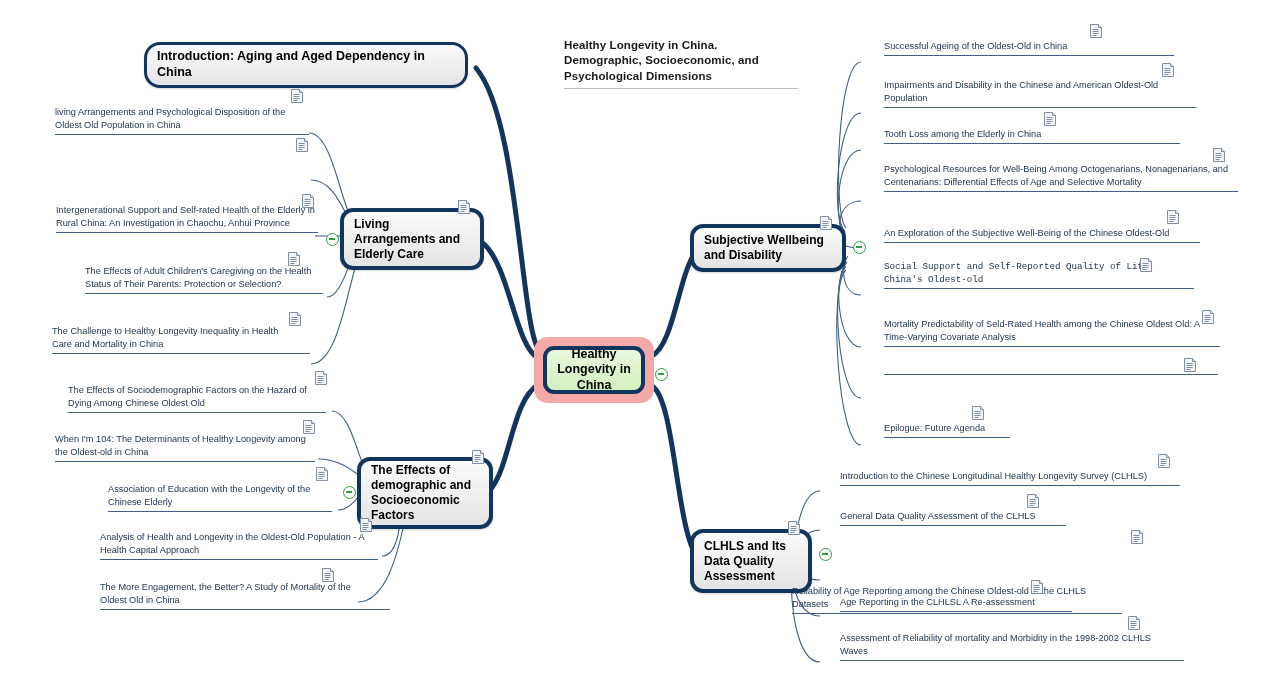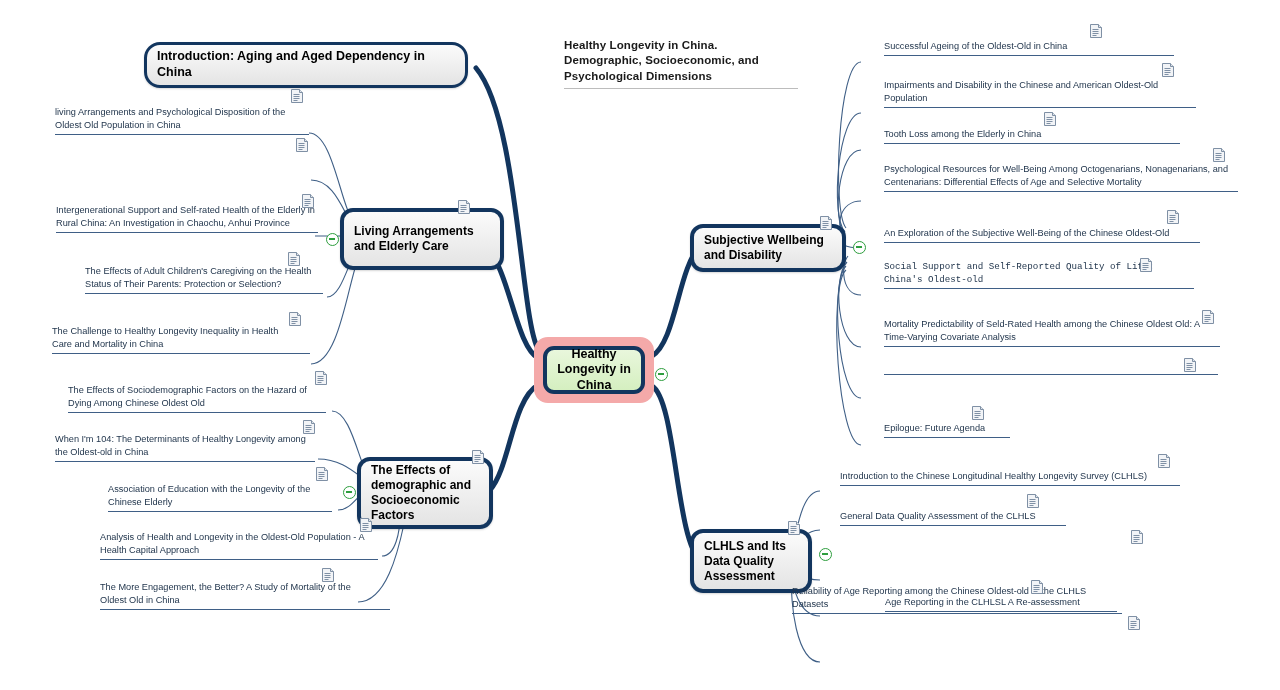--- a/index.html
+++ b/index.html
@@ -174,21 +174,21 @@
 
   <div class="central">
     <div class="central-inner">Healthy Longevity in China</div>
   </div>
   <div class="toggle" style="left:655px; top:368px;"></div>
 
   <div class="branch intro" style="left:144px; top:42px; width:324px; height:33px;">
     <span>Introduction: Aging and Aged Dependency in China</span>
   </div>
 
-  <div class="branch" style="left:340px; top:208px; width:164px; height:62px;">
+  <div class="branch" style="left:340px; top:208px; width:144px; height:62px;">
     <span>Living Arrangements and Elderly Care</span>
   </div>
   <div class="note-icon" style="left:458px; top:200px;">
     <svg width="12" height="14" viewBox="0 0 12 14">
       <path d="M0.5 0.5 H8.5 L11.5 3.5 V13.5 H0.5 Z" fill="#f2f4f7" stroke="#7f90a5" stroke-width="1"></path>
       <path d="M8.5 0.5 V3.5 H11.5" fill="#dfe4ea" stroke="#7f90a5" stroke-width="1"></path>
       <g stroke="#7f90a5" stroke-width="1">
         <path d="M2.5 5.5 H8.5"></path>
           <path d="M2.5 7.5 H8.5"></path>
           <path d="M2.5 9.5 H8.5"></path>
@@ -611,37 +611,41 @@
         <path d="M8.5 0.5 V3.5 H11.5" fill="#dfe4ea" stroke="#7f90a5" stroke-width="1"></path>
         <g stroke="#7f90a5" stroke-width="1">
           <path d="M2.5 5.5 H8.5"></path>
           <path d="M2.5 7.5 H8.5"></path>
           <path d="M2.5 9.5 H8.5"></path>
           <path d="M2.5 11.5 H6.5"></path>
         </g>
       </svg>
   </div>
 
-  <div class="leaf" style="left:840px; top:596px; width:206px;margin-left:45px;">
+  <div class="leaf" style="left:840px; top:596px; width:206px;">
     <span class="leaf-text">Age Reporting in the CLHLSL A Re-assessment</span>
     <span class="leaf-rule" style="width:232px;"></span>
   </div>
   <div class="note-icon" style="left:1031px; top:580px;">
     <svg width="12" height="14" viewBox="0 0 12 14">
         <path d="M0.5 0.5 H8.5 L11.5 3.5 V13.5 H0.5 Z" fill="#f2f4f7" stroke="#7f90a5" stroke-width="1"></path>
         <path d="M8.5 0.5 V3.5 H11.5" fill="#dfe4ea" stroke="#7f90a5" stroke-width="1"></path>
         <g stroke="#7f90a5" stroke-width="1">
           <path d="M2.5 5.5 H8.5"></path>
           <path d="M2.5 7.5 H8.5"></path>
           <path d="M2.5 9.5 H8.5"></path>
           <path d="M2.5 11.5 H6.5"></path>
         </g>
       </svg>
   </div>
 
+  <div class="leaf" style="left:840px; top:632px; width:330px;">
+    <span class="leaf-text">Assessment of Reliability of mortality and Morbidity in the 1998-2002 CLHLS Waves</span>
+    <span class="leaf-rule" style="width:344px;"></span>
+  </div>
   <div class="note-icon" style="left:1128px; top:616px;">
     <svg width="12" height="14" viewBox="0 0 12 14">
         <path d="M0.5 0.5 H8.5 L11.5 3.5 V13.5 H0.5 Z" fill="#f2f4f7" stroke="#7f90a5" stroke-width="1"></path>
         <path d="M8.5 0.5 V3.5 H11.5" fill="#dfe4ea" stroke="#7f90a5" stroke-width="1"></path>
         <g stroke="#7f90a5" stroke-width="1">
           <path d="M2.5 5.5 H8.5"></path>
           <path d="M2.5 7.5 H8.5"></path>
           <path d="M2.5 9.5 H8.5"></path>
           <path d="M2.5 11.5 H6.5"></path>
         </g>

